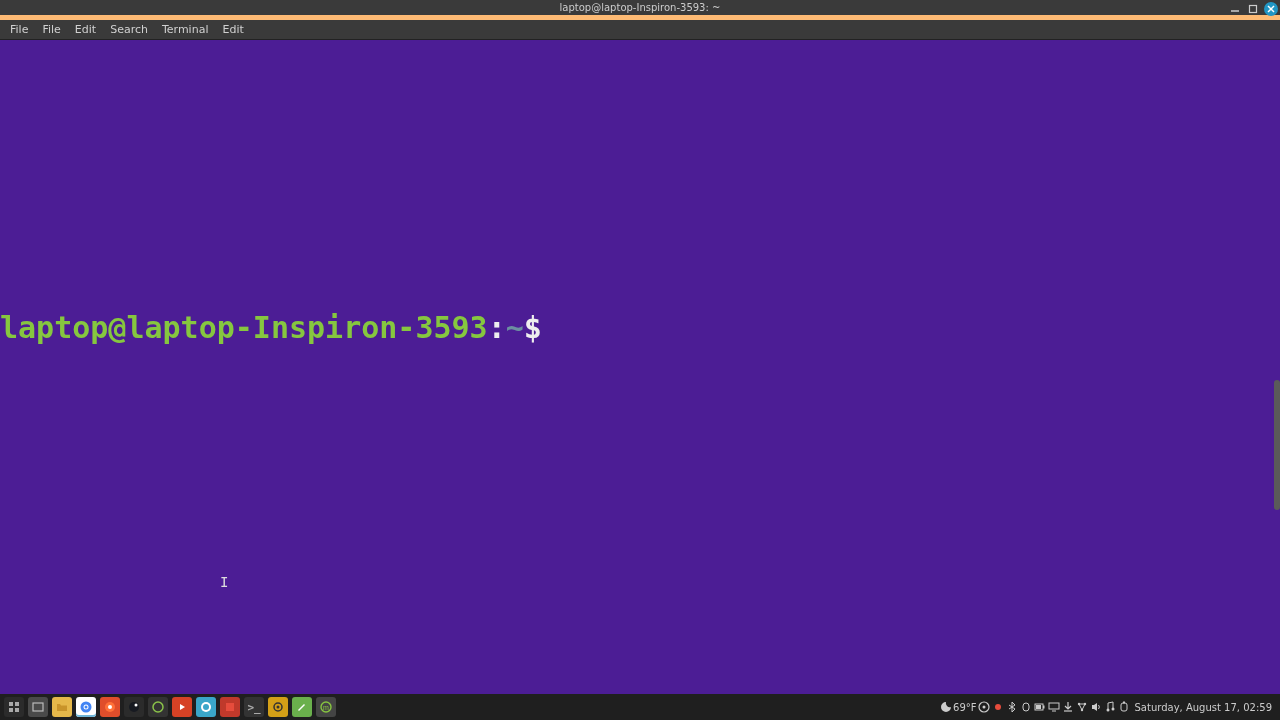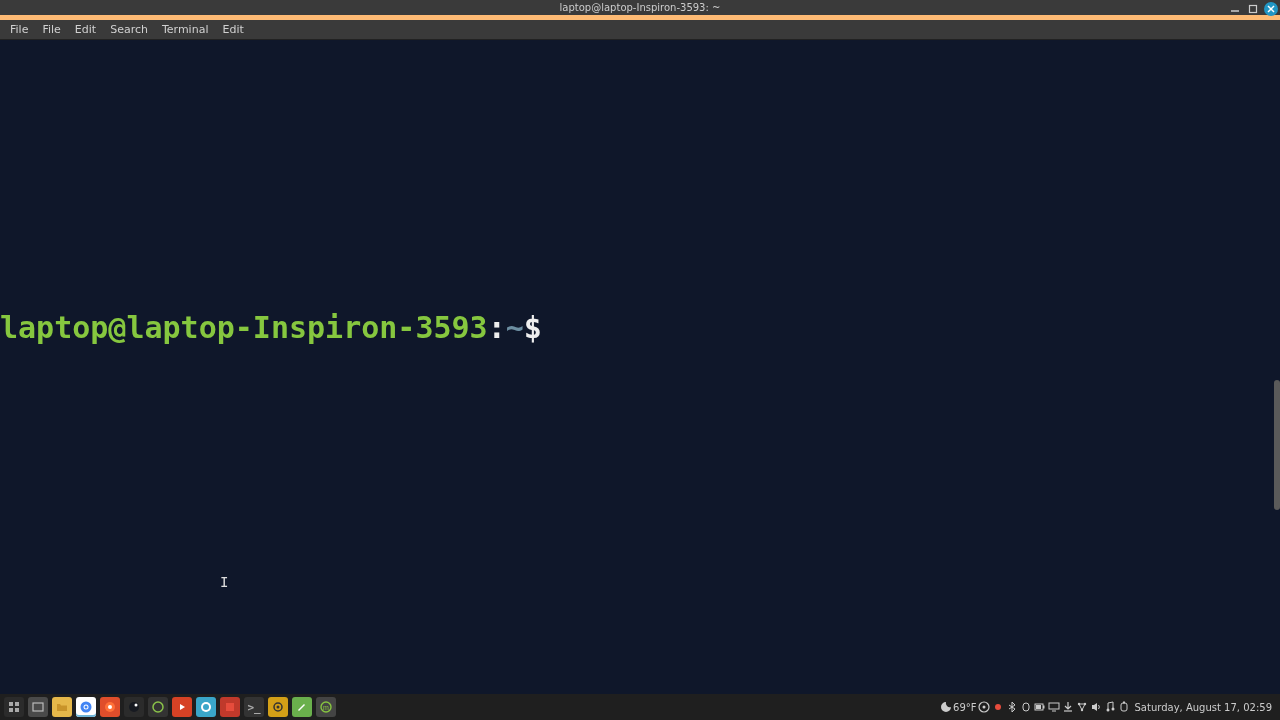--- a/index.html
+++ b/index.html
@@ -44,21 +44,21 @@
     gap: 2px;
     font-size: 11px;
     color: #d0d0d0;
     border-bottom: 1px solid #222;
   }
   .menu-item { padding: 18px 6px; cursor: pointer; }
   .terminal-area {
     position: relative;
     width: 100%;
     height: 654px;
-    background: #0f172a;
+    background: #4c1d95;
     overflow: hidden;
   }
   .prompt-line {
     position: absolute;
     left: 0;
     top: 270px;
     font-family: "DejaVu Sans Mono", monospace;
     font-size: 30px;
     white-space: pre;
     letter-spacing: 0;

